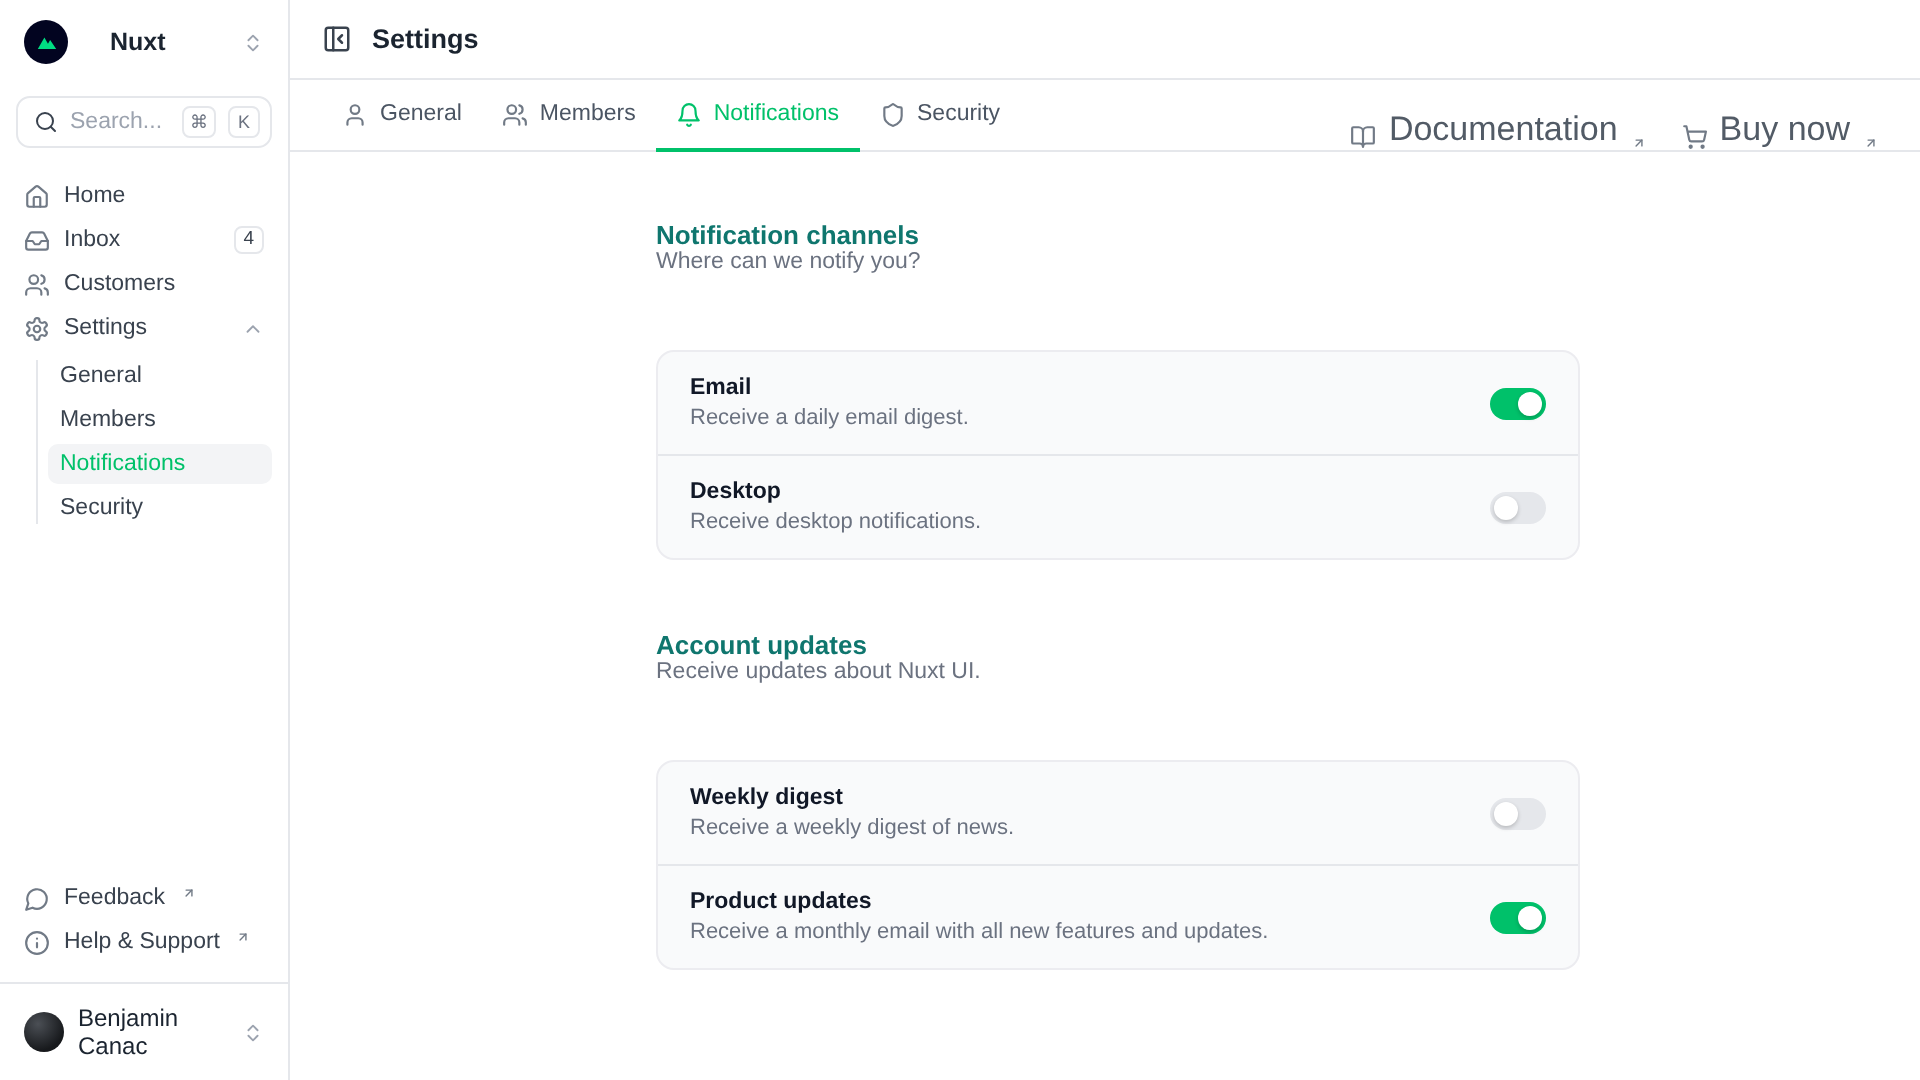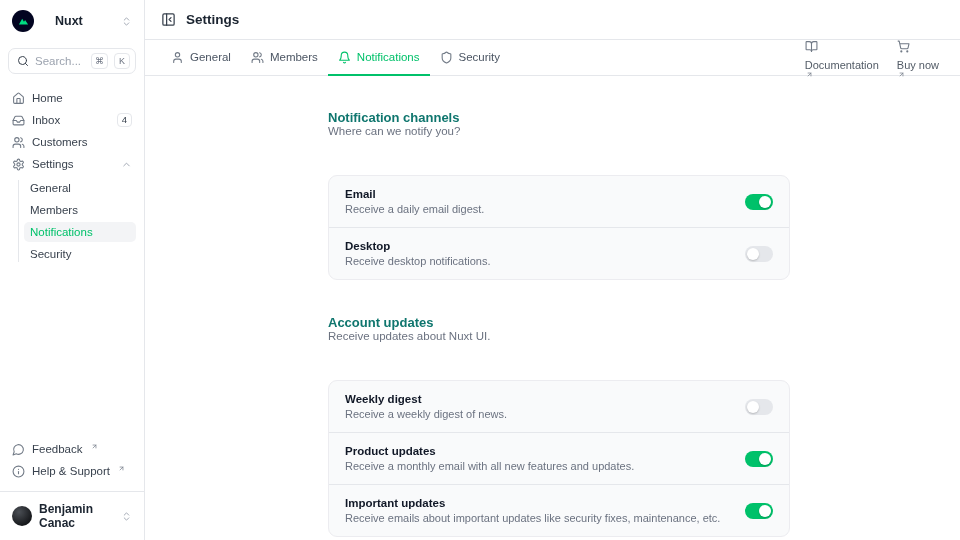--- a/index.html
+++ b/index.html
@@ -58,21 +58,21 @@
     font-size:11.5px;color:#39424e;cursor:pointer;
   }
   .sub-item.active{background:#f3f4f6;color:var(--primary);}
   .side-footer{margin-top:auto;display:flex;flex-direction:column;gap:2px;}
   .foot-item{display:flex;align-items:flex-start;gap:7px;height:20px;padding:0 4px;border-radius:5px;font-size:11.5px;color:#39424e;cursor:pointer;align-items:center;}
   .foot-item .nicon{color:#717a86;}
   .ext{color:#717a86;margin:-6px 0 0 1px;}
   .side-sep{height:1px;background:var(--border);margin:8px -8px 8px -8px;}
   .user-row{display:flex;align-items:center;gap:7px;padding:0 4px 2px 4px;cursor:pointer;}
   .avatar{width:20px;height:20px;border-radius:50%;background:radial-gradient(circle at 35% 30%,#4b4f55 0%,#17191c 70%);}
-  .user-name{font-size:12px;font-weight:700;flex:1;}
+  .user-name{font-size:12px;font-weight:400;flex:1;}
 
   
   .main{flex:1;display:flex;flex-direction:column;min-width:0;}
   .topbar{
     height:40px;flex:none;border-bottom:1px solid var(--border);
     display:flex;align-items:center;gap:10px;padding:0 16px;
   }
   .topbar .panel-icon{color:#39424e;cursor:pointer;}
   .page-title{font-size:13.5px;font-weight:700;}
   .tabbar{
@@ -81,21 +81,21 @@
   }
   .tab{
     display:flex;align-items:center;gap:6px;padding:0 10px;margin-bottom:-1px;
     font-size:11.5px;font-weight:500;color:#4b5563;cursor:pointer;border-bottom:2px solid transparent;
   }
   .tab .ticon{color:#717a86;}
   .tab.active{color:var(--primary);border-bottom-color:var(--primary);}
   .tab.active .ticon{color:var(--primary);}
   .tab-spacer{flex:1;}
   .top-link{
-    display:flex;align-items:flex-start;gap:6px;padding:0 9px;font-size:11px;color:#525b66;cursor:pointer;flex-direction:column;
+    display:flex;align-items:flex-end;gap:6px;padding:0 9px;font-size:17px;color:#525b66;cursor:pointer;
   }
   .top-link .ticon{color:#717a86;}
 
   .content{flex:1;overflow:hidden;padding:34px 0 0 183px;}
   .col{width:462px;}
   .section{margin-bottom:35px;}
   .sec-title{font-size:13px;font-weight:700;color:#0f766e;}
   .sec-desc{font-size:11.5px;color:var(--muted);margin-top:0;}
   .card{
     margin-top:38px;background:var(--card-bg);
@@ -380,27 +380,18 @@
           </div>
           <div class="row">
             <div class="row-text">
               <div class="row-title">Product updates</div>
               <div class="row-desc">Receive a monthly email with all new features and updates.</div>
             </div>
             <div class="toggle on">
                 <span class="knob"></span>
               </div>
           </div>
-          <div class="row">
-            <div class="row-text">
-              <div class="row-title">Important updates</div>
-              <div class="row-desc">Receive emails about important updates like security fixes, maintenance, etc.</div>
-            </div>
-            <div class="toggle on">
-                <span class="knob"></span>
-              </div>
-          </div>
         </div>
       </section>
 
     </div>
   </div>
 </main>
 
 </body></html>

